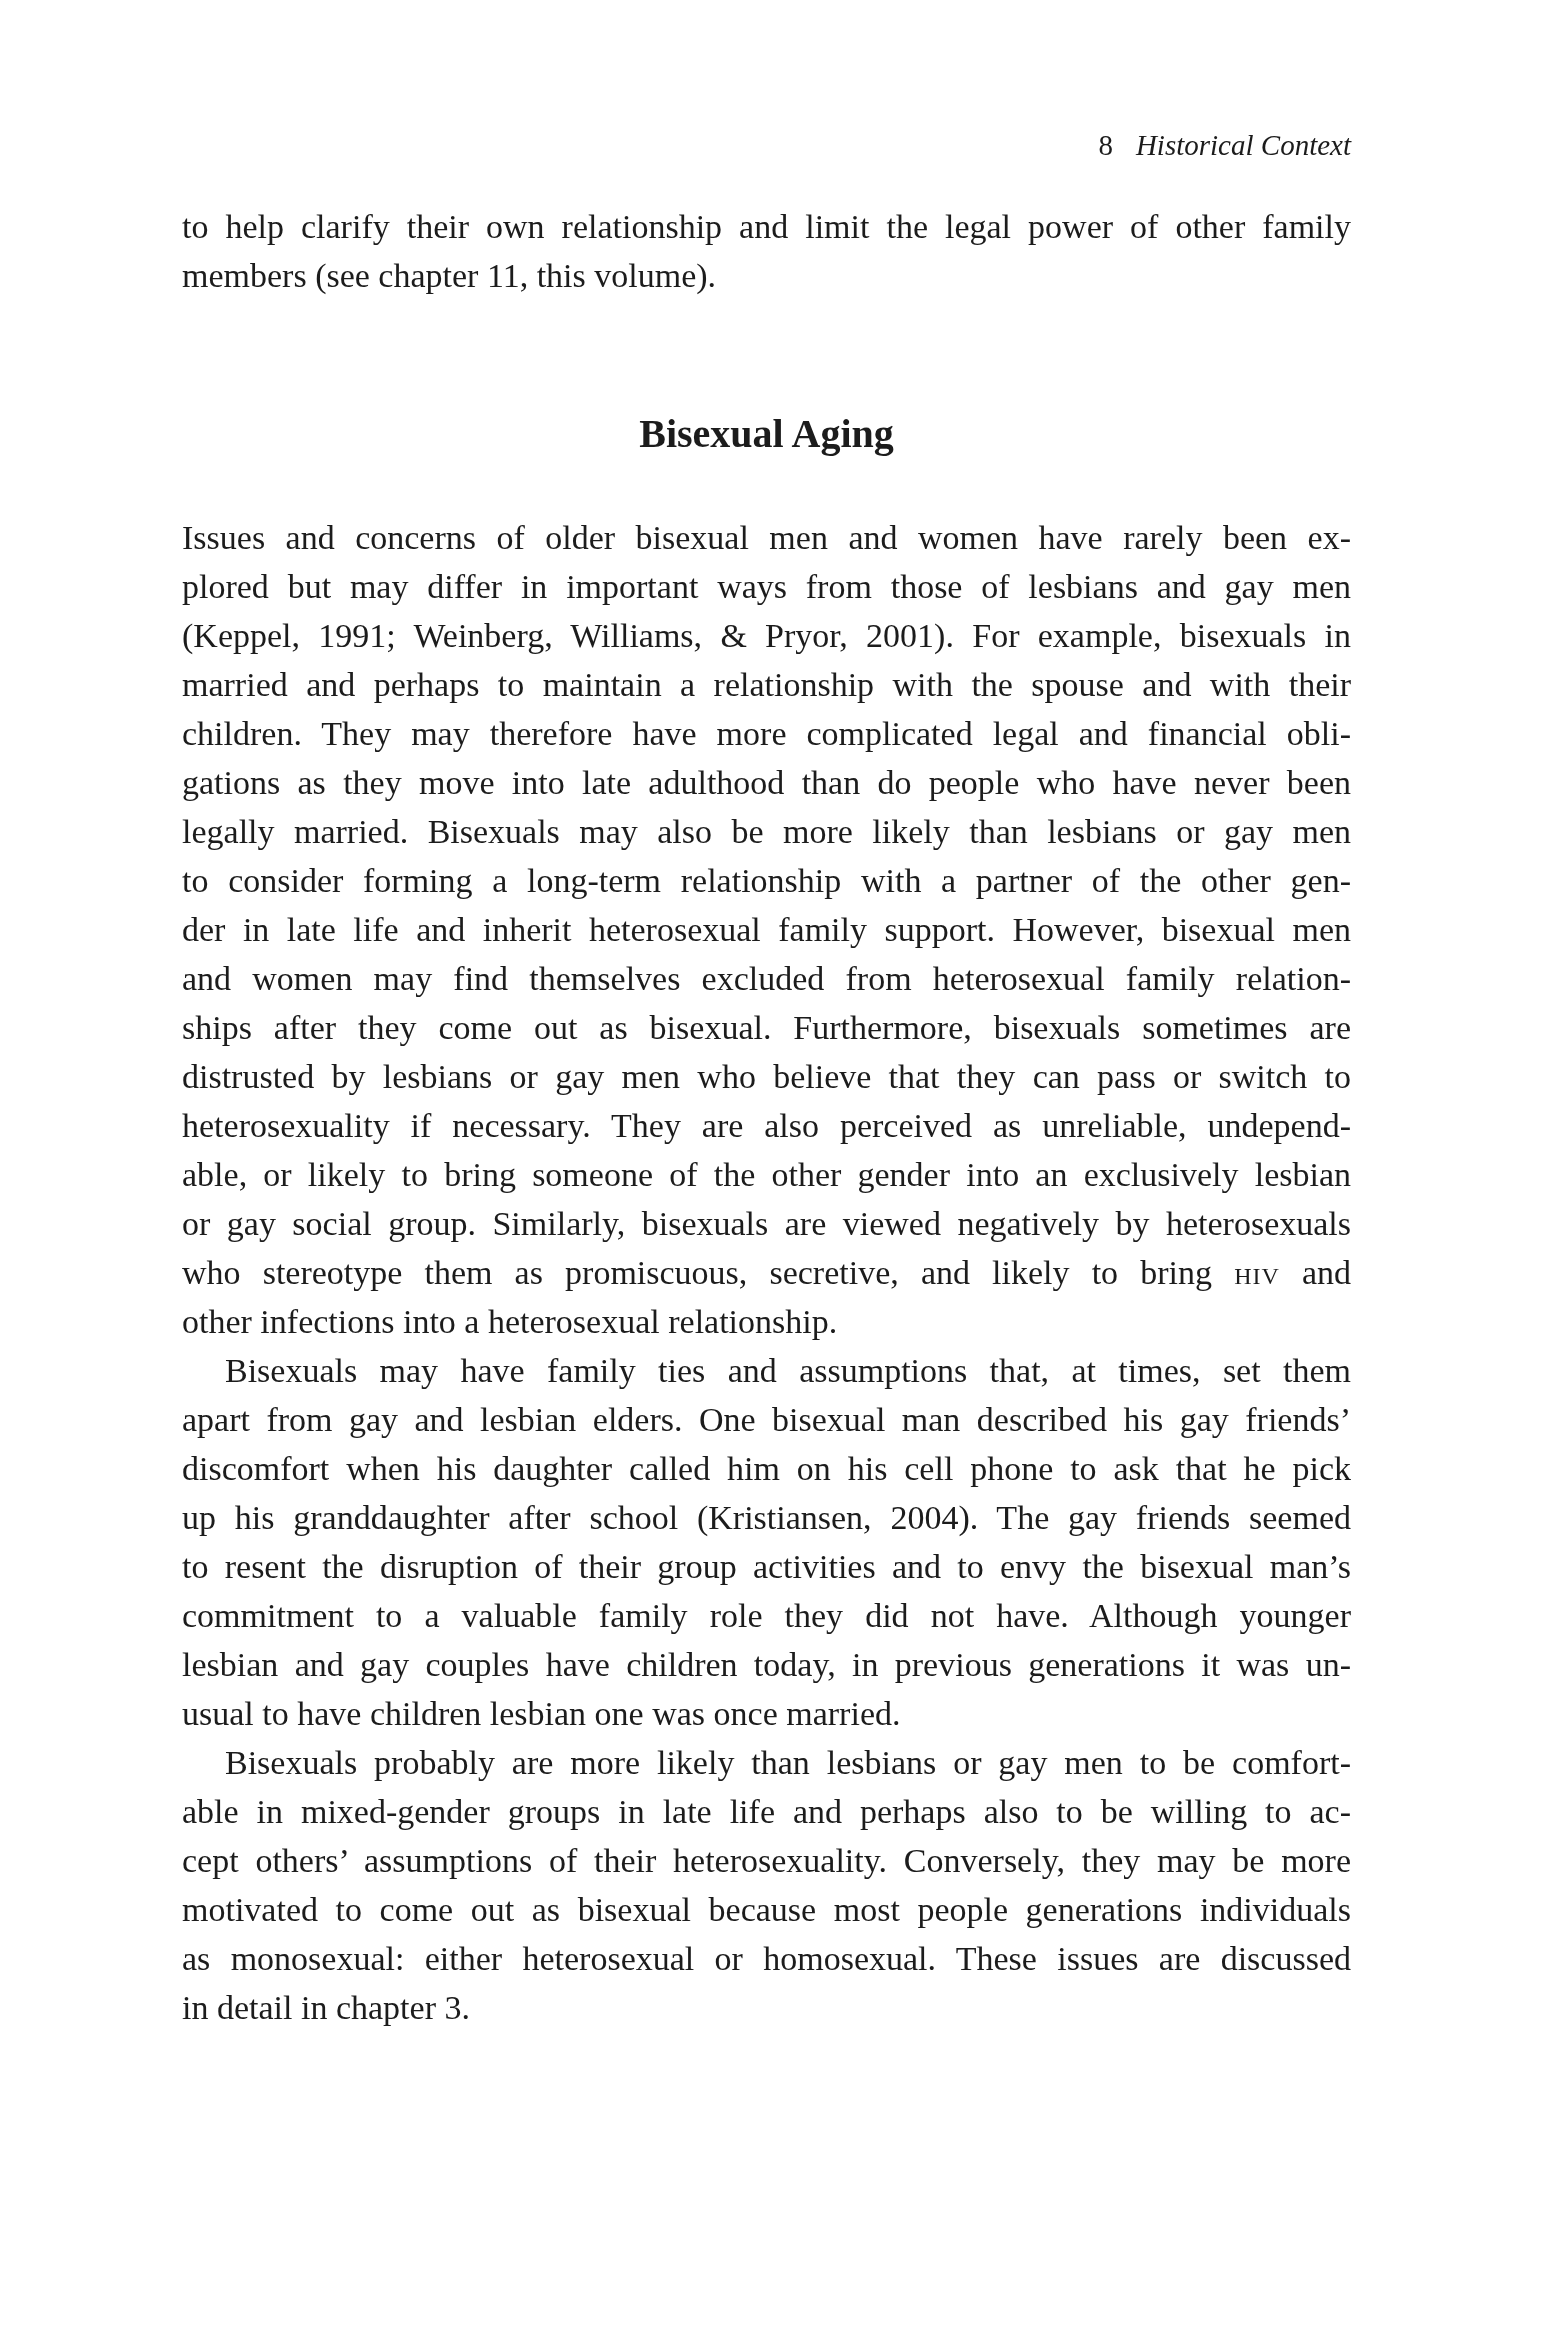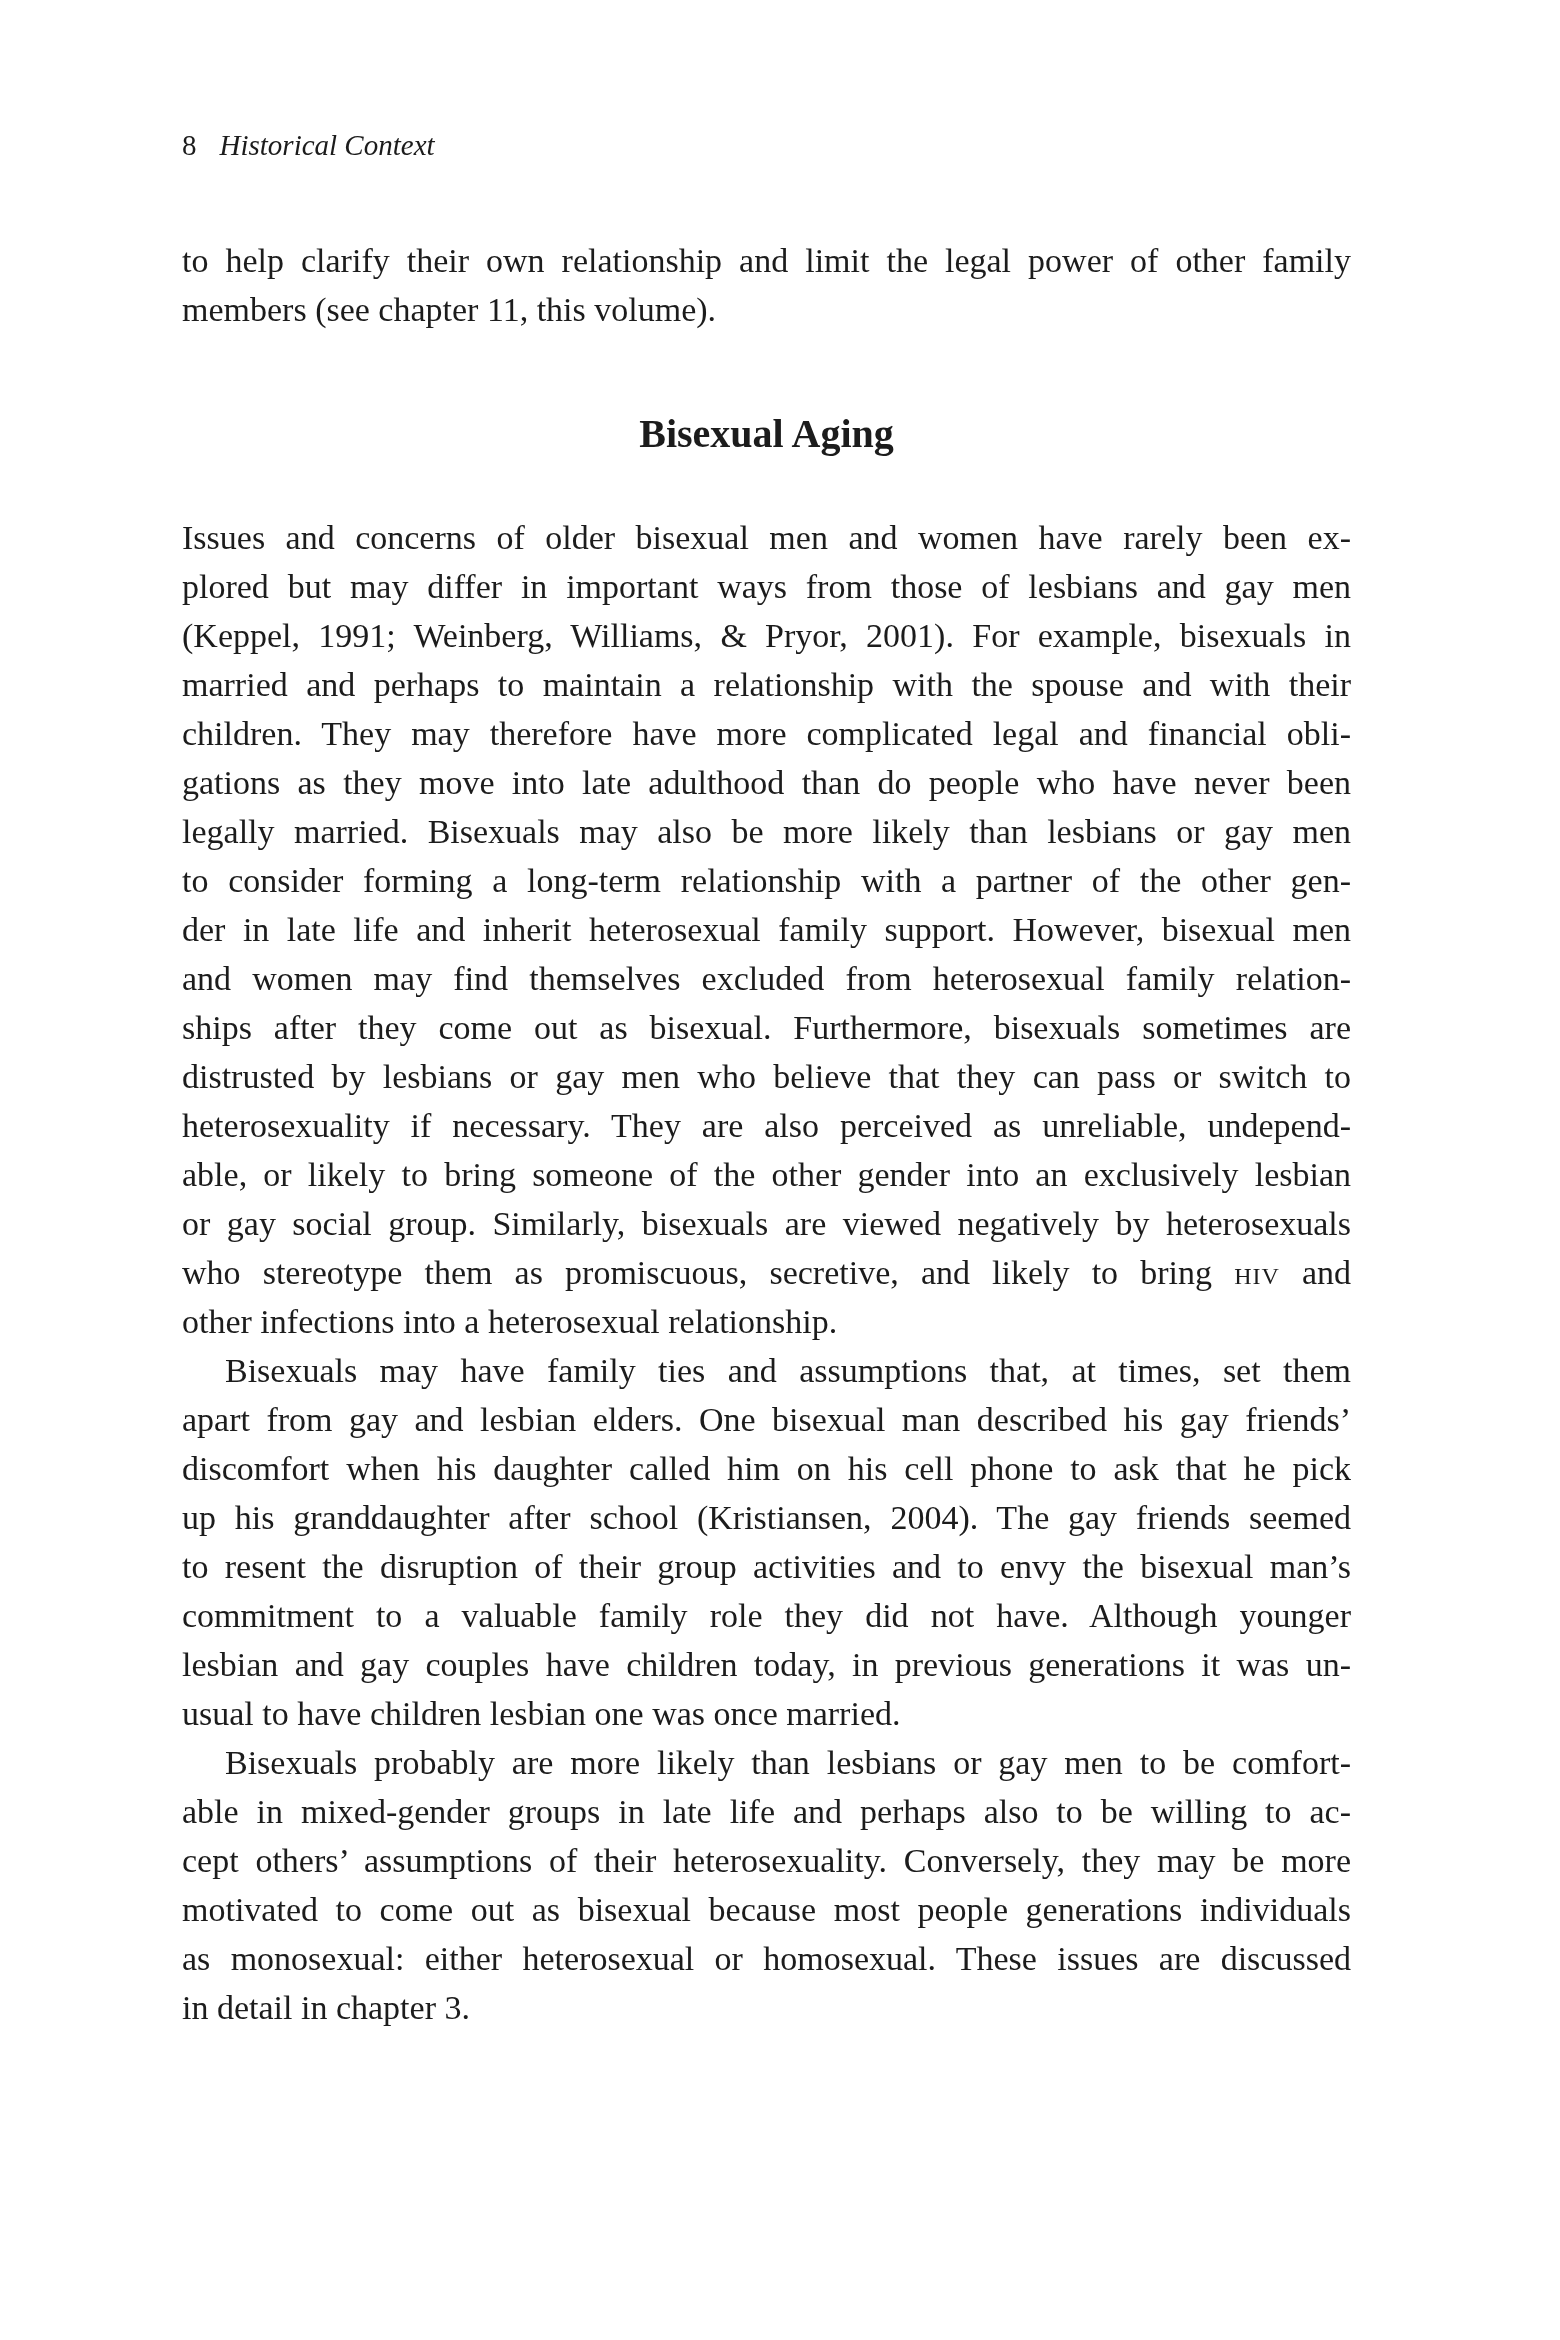--- a/index.html
+++ b/index.html
@@ -16,21 +16,21 @@
       font-family: "Liberation Serif", "DejaVu Serif", serif;
     }
     .running-head {
       position: absolute;
       top: 126px;
       left: 182px;
       width: 1169px;
       height: 38px;
       line-height: 38px;
       font-size: 29px;
-      text-align: left;
+      text-align: right;
       white-space: nowrap;
     }
     .running-head .folio {
       font-style: normal;
       margin-right: 23px;
     }
     .running-head .title {
       font-style: italic;
     }
     .column {
@@ -76,21 +76,21 @@
       letter-spacing: 1px;
     }
   </style>
 </head>
 <body>
 
 <header class="running-head">
   <span class="folio">8</span><span class="title">Historical Context</span>
 </header>
 
-<div class="column" id="intro" style="top:202px;margin-top:34px;">
+<div class="column" id="intro" style="top:202px;">
     <p class="para">
       <span class="line">to help clarify their own relationship and limit the legal power of other family</span>
       <span class="line last">members (see chapter 11, this volume).</span>
     </p>
   </div>
 
 <h2 class="heading">Bisexual Aging</h2>
 
 <div class="column" id="body" style="top:513px;">
     <p class="para">

